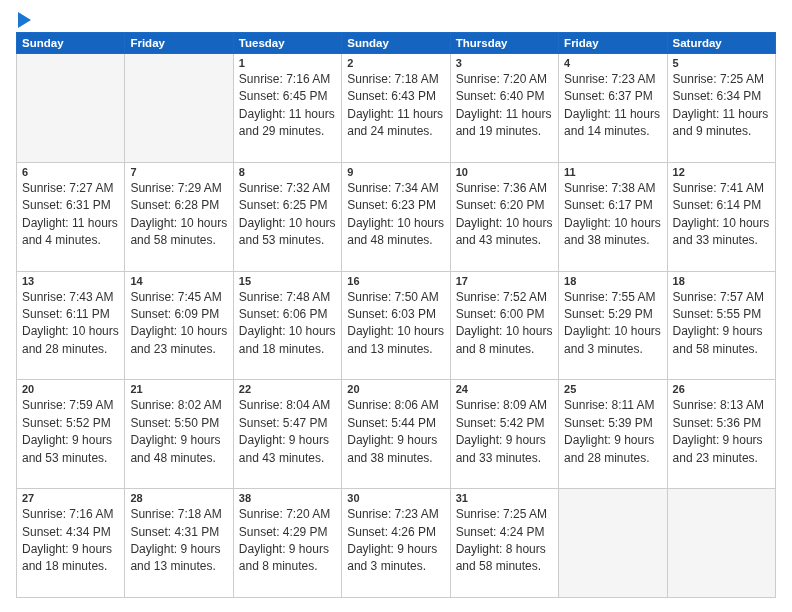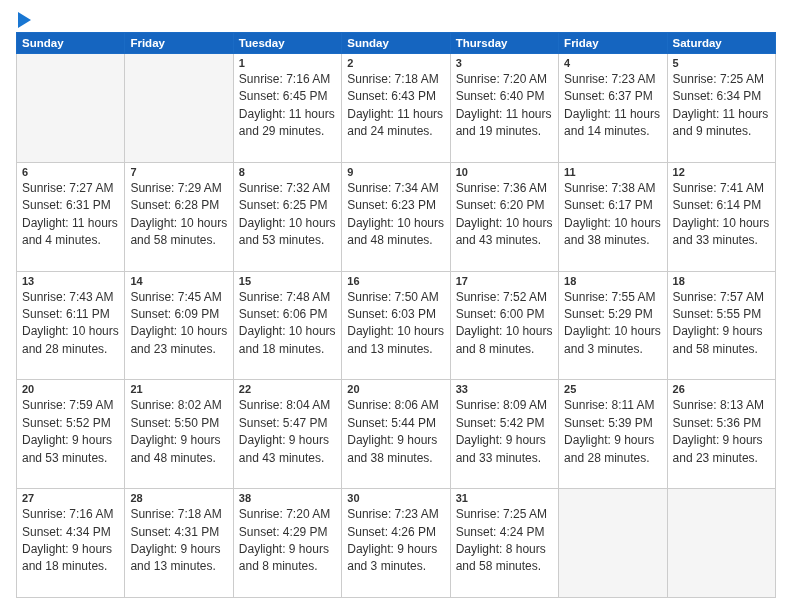--- a/index.html
+++ b/index.html
@@ -291,21 +291,21 @@
 and 43 minutes.</div>
           </td>
           <td class="has-data">
             <span class="day-num">20</span>
             <div class="cell-info">Sunrise: 8:06 AM
 Sunset: 5:44 PM
 Daylight: 9 hours
 and 38 minutes.</div>
           </td>
           <td class="has-data">
-            <span class="day-num">33</span>
+            <span class="day-num">24</span>
             <div class="cell-info">Sunrise: 8:09 AM
 Sunset: 5:42 PM
 Daylight: 9 hours
 and 33 minutes.</div>
           </td>
           <td class="has-data">
             <span class="day-num">25</span>
             <div class="cell-info">Sunrise: 8:11 AM
 Sunset: 5:39 PM
 Daylight: 9 hours

